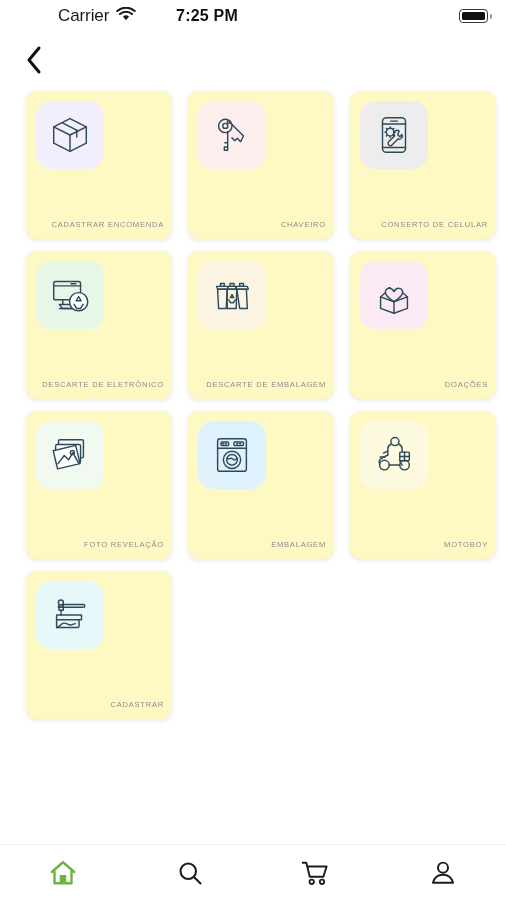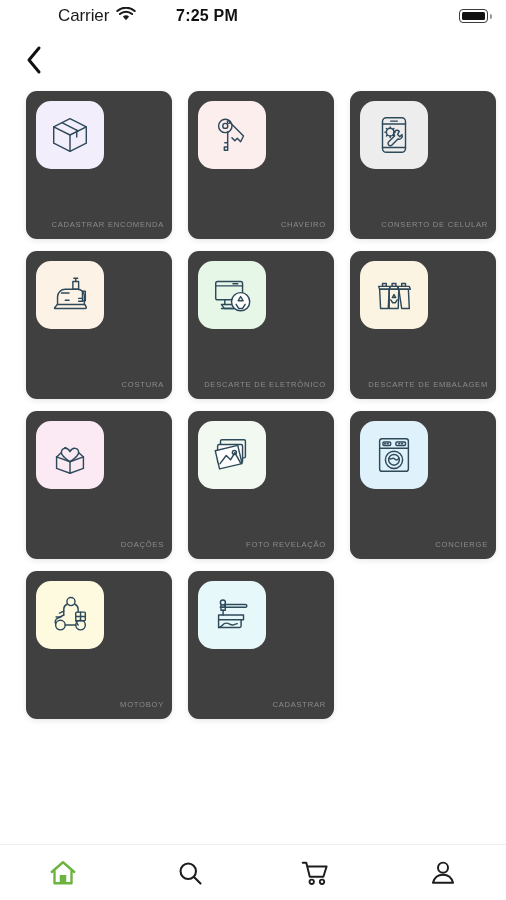--- a/index.html
+++ b/index.html
@@ -37,21 +37,21 @@
     position:absolute; top:91px; left:26px;
     width:486px;
     display:grid;
     grid-template-columns:repeat(3, 146px);
     column-gap:16px;
     row-gap:12px;
   }
   .card {
     position:relative;
     width:146px; height:148px;
-    background:#404040;
+    background:#fef9c3;
     border-radius:11px;
     box-shadow:0 2px 5px rgba(60,60,70,0.10), 0 0 1px rgba(60,60,70,0.10);
     padding:10px;
     cursor:pointer;
   }
   .tile {
     width:68px; height:68px;
     border-radius:15px;
     display:flex; align-items:center; justify-content:center;
   }
@@ -149,38 +149,20 @@
               <path d="M12 12.5 H36 M12 37 H36"></path>
               <circle cx="20" cy="21" r="4"></circle>
               <path d="M20 15.5 v1.6 M20 25 v1.6 M14.5 21 h1.6 M23.9 21 h1.6 M16.1 17.1 l1.1 1.1 M22.9 24 l1.1 1.1 M23.9 17.1 l-1.1 1.1 M17.2 24 l-1.1 1.1"></path>
               <path d="M29.5 20 a3.4 3.4 0 0 0-4.8 4.8 L18.5 31 a2.4 2.4 0 0 0 3.4 3.4 l6.2-6.2 a3.4 3.4 0 0 0 4.2-4.6 l-2.2 2.2 -2.3-2.3 Z"></path>
             </svg>
           </span>
         </div>
         <div class="card-label">CONSERTO DE CELULAR</div>
       </div>
       <div class="card">
-        <div class="tile" style="background: rgb(253, 242, 230);">
-          <span>
-            <svg viewBox="0 0 48 48" fill="none" stroke="#2e4a5a" stroke-width="1.5" stroke-linecap="round" stroke-linejoin="round">
-              <path d="M8 38 H40 a1 1 0 0 0 1-1.4 L39.6 34 H10.5 L8.6 36.6 A1 1 0 0 0 8 38 Z"></path>
-              <path d="M11 34 V26 a8 8 0 0 1 8-8 h8"></path>
-              <path d="M27 18 h5 a7 7 0 0 1 7 7 v9"></path>
-              <path d="M27 10 h6 v8 h-6 z"></path>
-              <path d="M28 6.5 h4 M30 6.5 V10"></path>
-              <path d="M15 22 h8"></path>
-              <path d="M33 27.5 h4 M33 30.5 h4"></path>
-              <path d="M19 29.5 h4"></path>
-              <path d="M37 20 h3 v10 h-3 z"></path>
-            </svg>
-          </span>
-        </div>
-        <div class="card-label">COSTURA</div>
-      </div>
-      <div class="card">
         <div class="tile" style="background: rgb(230, 247, 232);">
           <span>
             <svg viewBox="0 0 48 48" fill="none" stroke="#2e4a5a" stroke-width="1.5" stroke-linecap="round" stroke-linejoin="round">
               <rect x="7" y="10" width="28" height="19" rx="2"></rect>
               <path d="M7 14.5 H35"></path>
               <path d="M25 12.3 h5"></path>
               <path d="M16.5 29 V34 M25.5 29 V34"></path>
               <path d="M13 38 H29"></path>
               <path d="M13 34 H29 L26 38 H16 Z"></path>
               <circle cx="33" cy="31" r="9.5" fill="#fff"></circle>
@@ -246,21 +228,21 @@
               <path d="M9 17 H39"></path>
               <rect x="12.5" y="10.5" width="8" height="3.5" rx="1"></rect>
               <rect x="26" y="10.5" width="10" height="3.5" rx="1"></rect>
               <path d="M14.2 12.3 h1 M17 12.3 h1 M29 12.3 h1 M32 12.3 h1"></path>
               <circle cx="24" cy="29" r="9"></circle>
               <circle cx="24" cy="29" r="5.6"></circle>
               <path d="M19 27.5 c2 2 3.5-1.5 5.5 0.5 s3.5 1 4.5-0.5"></path>
             </svg>
           </span>
         </div>
-        <div class="card-label">CONCIERGE</div>
+        <div class="card-label">EMBALAGEM</div>
       </div>
       <div class="card">
         <div class="tile" style="background: rgb(253, 250, 224);">
           <span>
             <svg viewBox="0 0 48 48" fill="none" stroke="#2e4a5a" stroke-width="1.5" stroke-linecap="round" stroke-linejoin="round">
               <circle cx="25" cy="10" r="4.2"></circle>
               <path d="M20.8 12.8 c-2 1-3.3 2.9-3.3 5.2 V24"></path>
               <path d="M29.2 12.8 c2 1 3.3 2.9 3.3 5.2 V21"></path>
               <circle cx="14" cy="34.5" r="5"></circle>
               <circle cx="35" cy="34.5" r="5"></circle>

